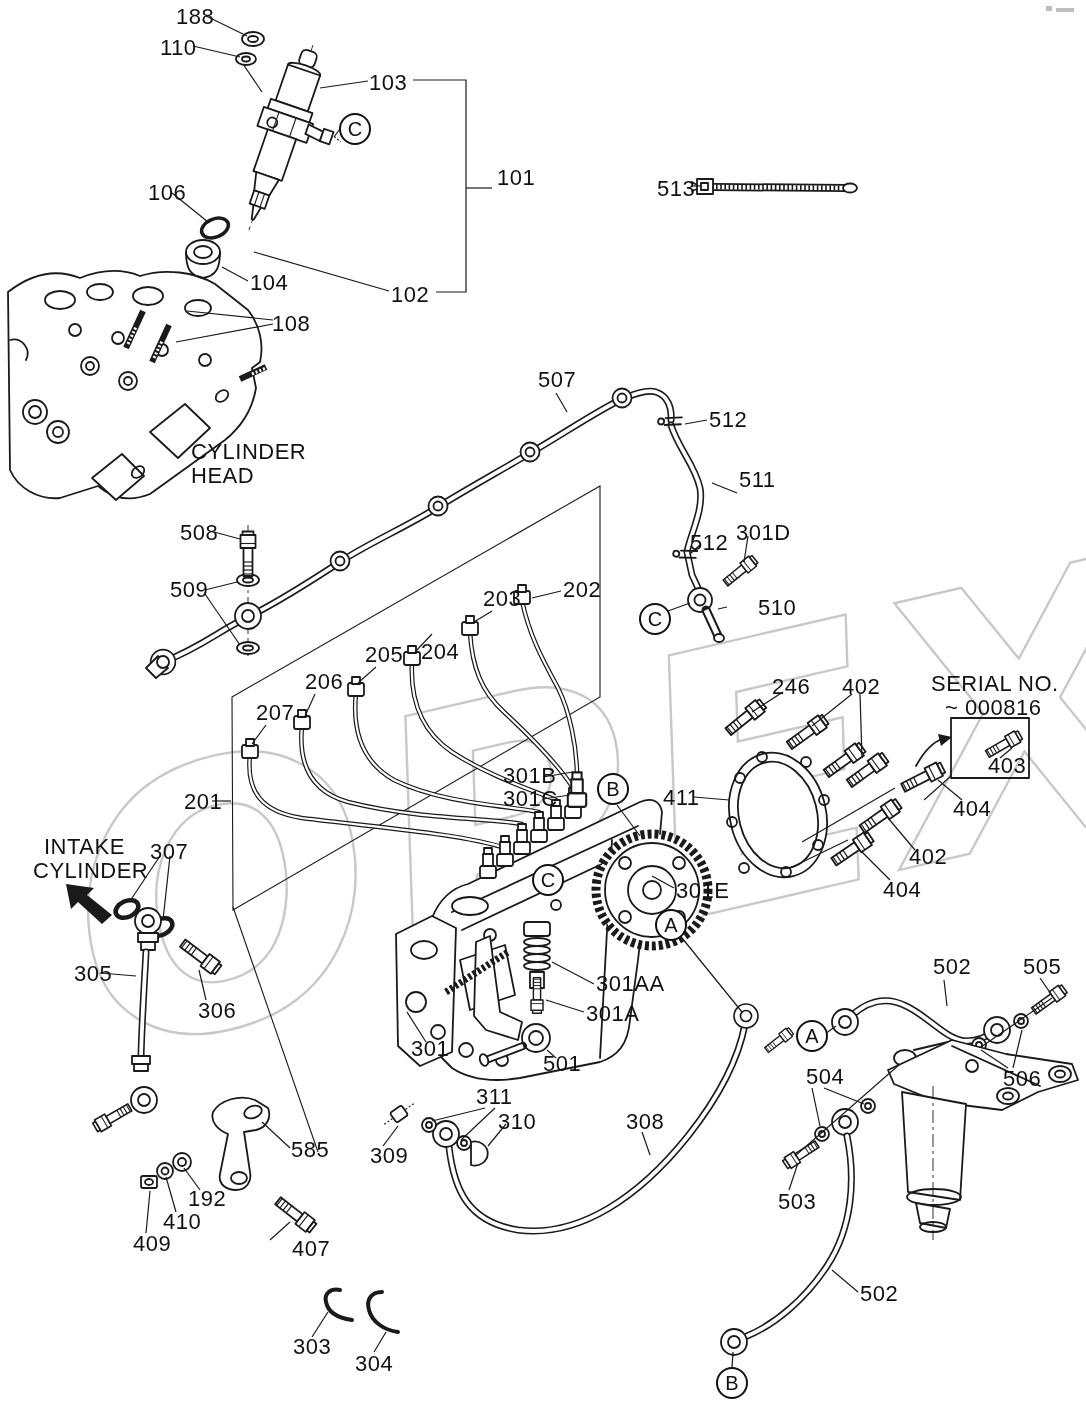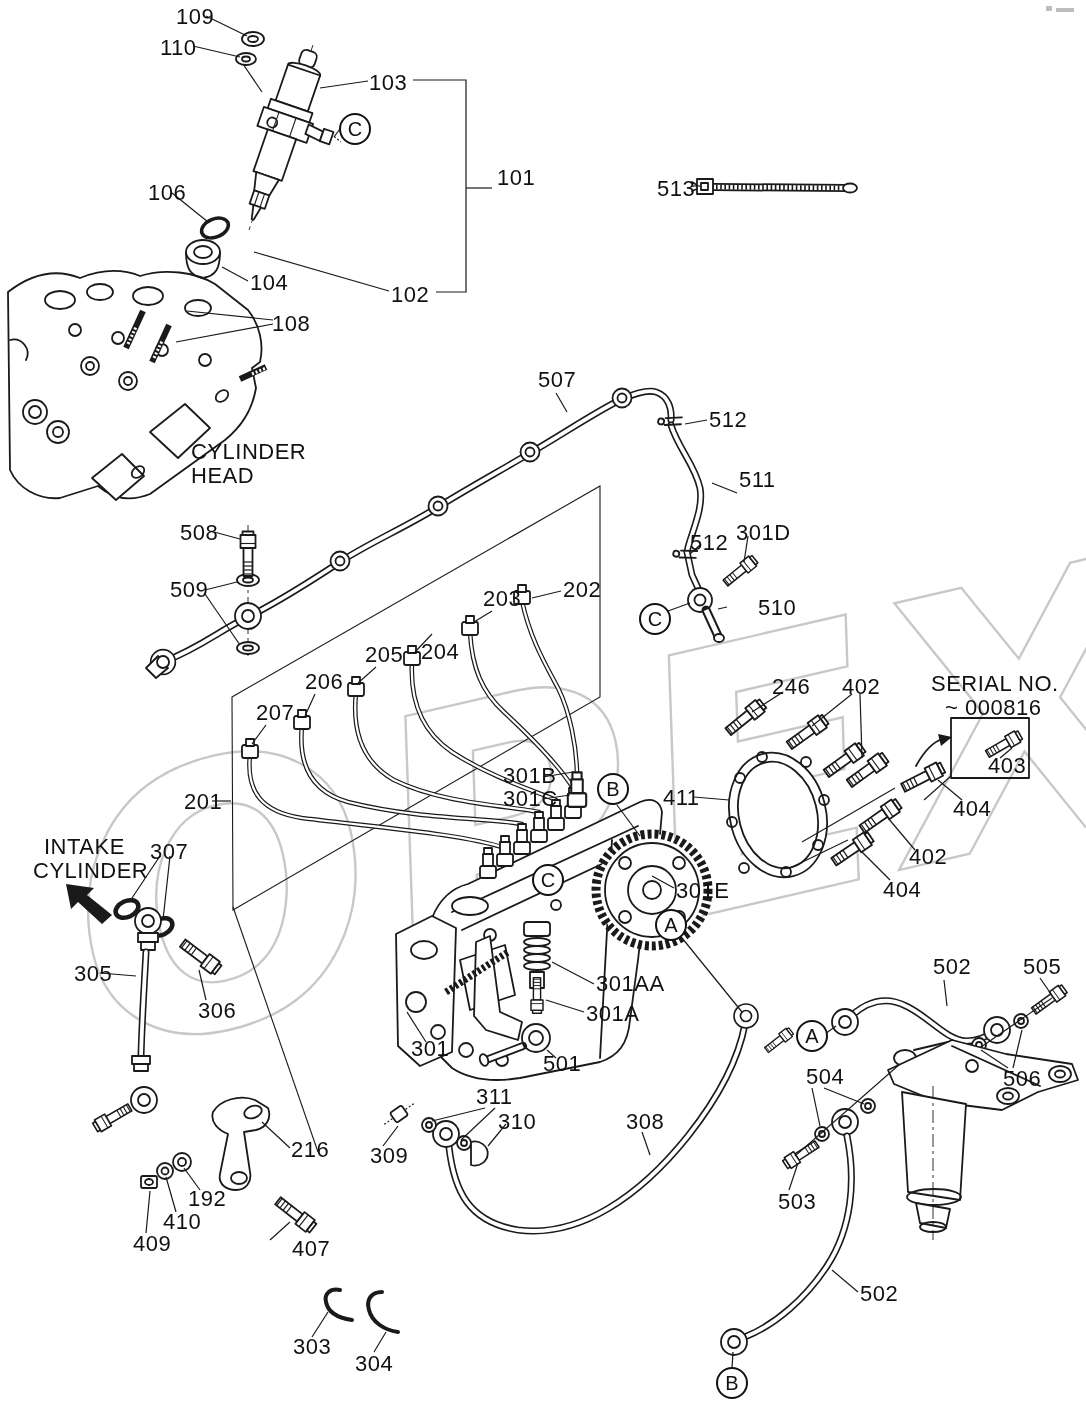--- a/index.html
+++ b/index.html
@@ -486,21 +486,21 @@
     <path class="ldr" d="M812,1088 L820,1126"></path>
     <path class="ldr" d="M824,1088 L864,1104"></path>
     <path class="ldr" d="M789,1190 L798,1163"></path>
     <path class="ldr" d="M858,1292 L832,1270"></path>
     <path class="ldr" d="M732,1368 L733,1352"></path>
     <path class="ldr" d="M825,1034 L836,1026"></path>
   </g>
 </svg>
 
 <div id="callout-layer">
-      <div class="callout" style="left: 176px; top: 5px;">109</div>
+      <div class="callout" style="left: 176px; top: 5px;">188</div>
       <div class="callout" style="left: 160px; top: 36px;">110</div>
       <div class="callout" style="left: 369px; top: 71px;">103</div>
       <div class="callout" style="left: 497px; top: 166px;">101</div>
       <div class="callout" style="left: 148px; top: 181px;">106</div>
       <div class="callout" style="left: 250px; top: 271px;">104</div>
       <div class="callout" style="left: 391px; top: 283px;">102</div>
       <div class="callout" style="left: 272px; top: 312px;">108</div>
       <div class="callout" style="left: 191px; top: 440px;">CYLINDER</div>
       <div class="callout" style="left: 191px; top: 464px;">HEAD</div>
       <div class="callout" style="left: 657px; top: 177px;">513</div>
@@ -537,21 +537,21 @@
       <div class="callout" style="left: 74px; top: 962px;">305</div>
       <div class="callout" style="left: 198px; top: 999px;">306</div>
       <div class="callout" style="left: 596px; top: 972px;">301AA</div>
       <div class="callout" style="left: 586px; top: 1002px;">301A</div>
       <div class="callout" style="left: 411px; top: 1037px;">301</div>
       <div class="callout" style="left: 543px; top: 1052px;">501</div>
       <div class="callout" style="left: 476px; top: 1085px;">311</div>
       <div class="callout" style="left: 498px; top: 1110px;">310</div>
       <div class="callout" style="left: 626px; top: 1110px;">308</div>
       <div class="callout" style="left: 370px; top: 1144px;">309</div>
-      <div class="callout" style="left: 291px; top: 1138px;">216</div>
+      <div class="callout" style="left: 291px; top: 1138px;">585</div>
       <div class="callout" style="left: 188px; top: 1187px;">192</div>
       <div class="callout" style="left: 163px; top: 1210px;">410</div>
       <div class="callout" style="left: 133px; top: 1232px;">409</div>
       <div class="callout" style="left: 256px; top: 1237px; margin-left: 36px;">407</div>
       <div class="callout" style="left: 293px; top: 1335px;">303</div>
       <div class="callout" style="left: 355px; top: 1352px;">304</div>
       <div class="callout" style="left: 933px; top: 955px;">502</div>
       <div class="callout" style="left: 1023px; top: 955px;">505</div>
       <div class="callout" style="left: 806px; top: 1065px;">504</div>
       <div class="callout" style="left: 1003px; top: 1067px; text-align: center;">506</div>

